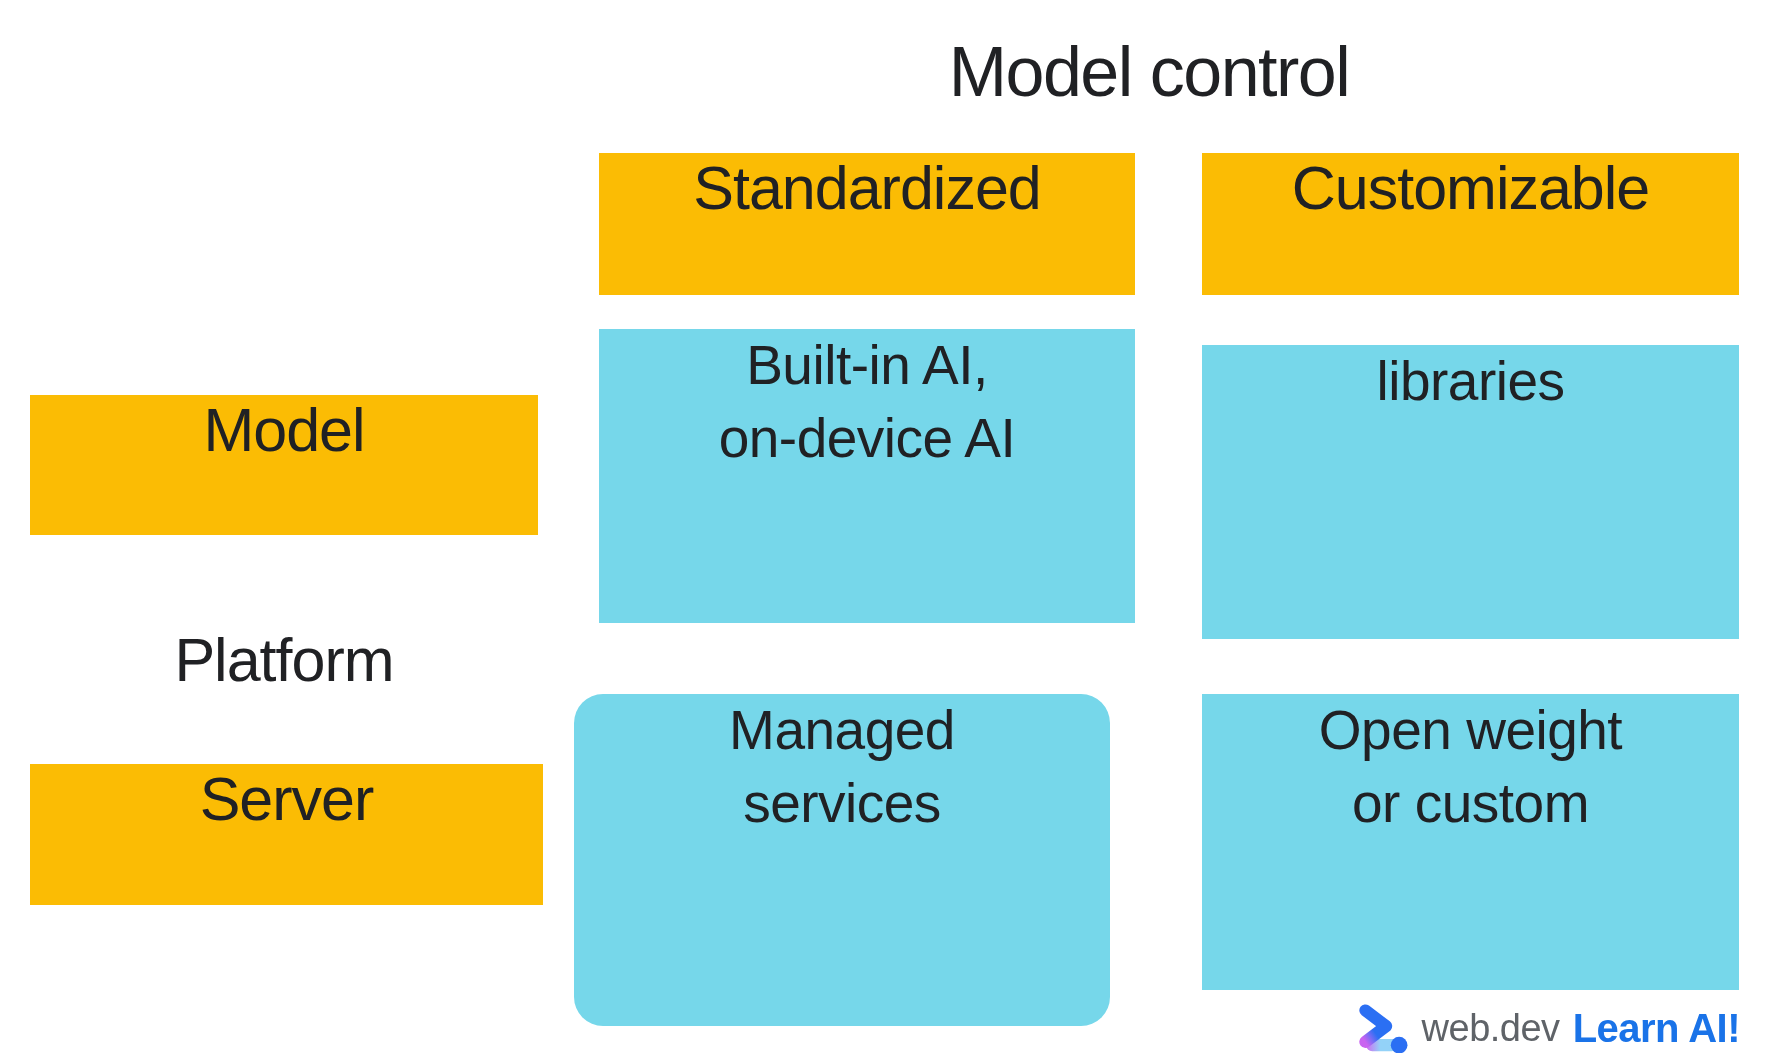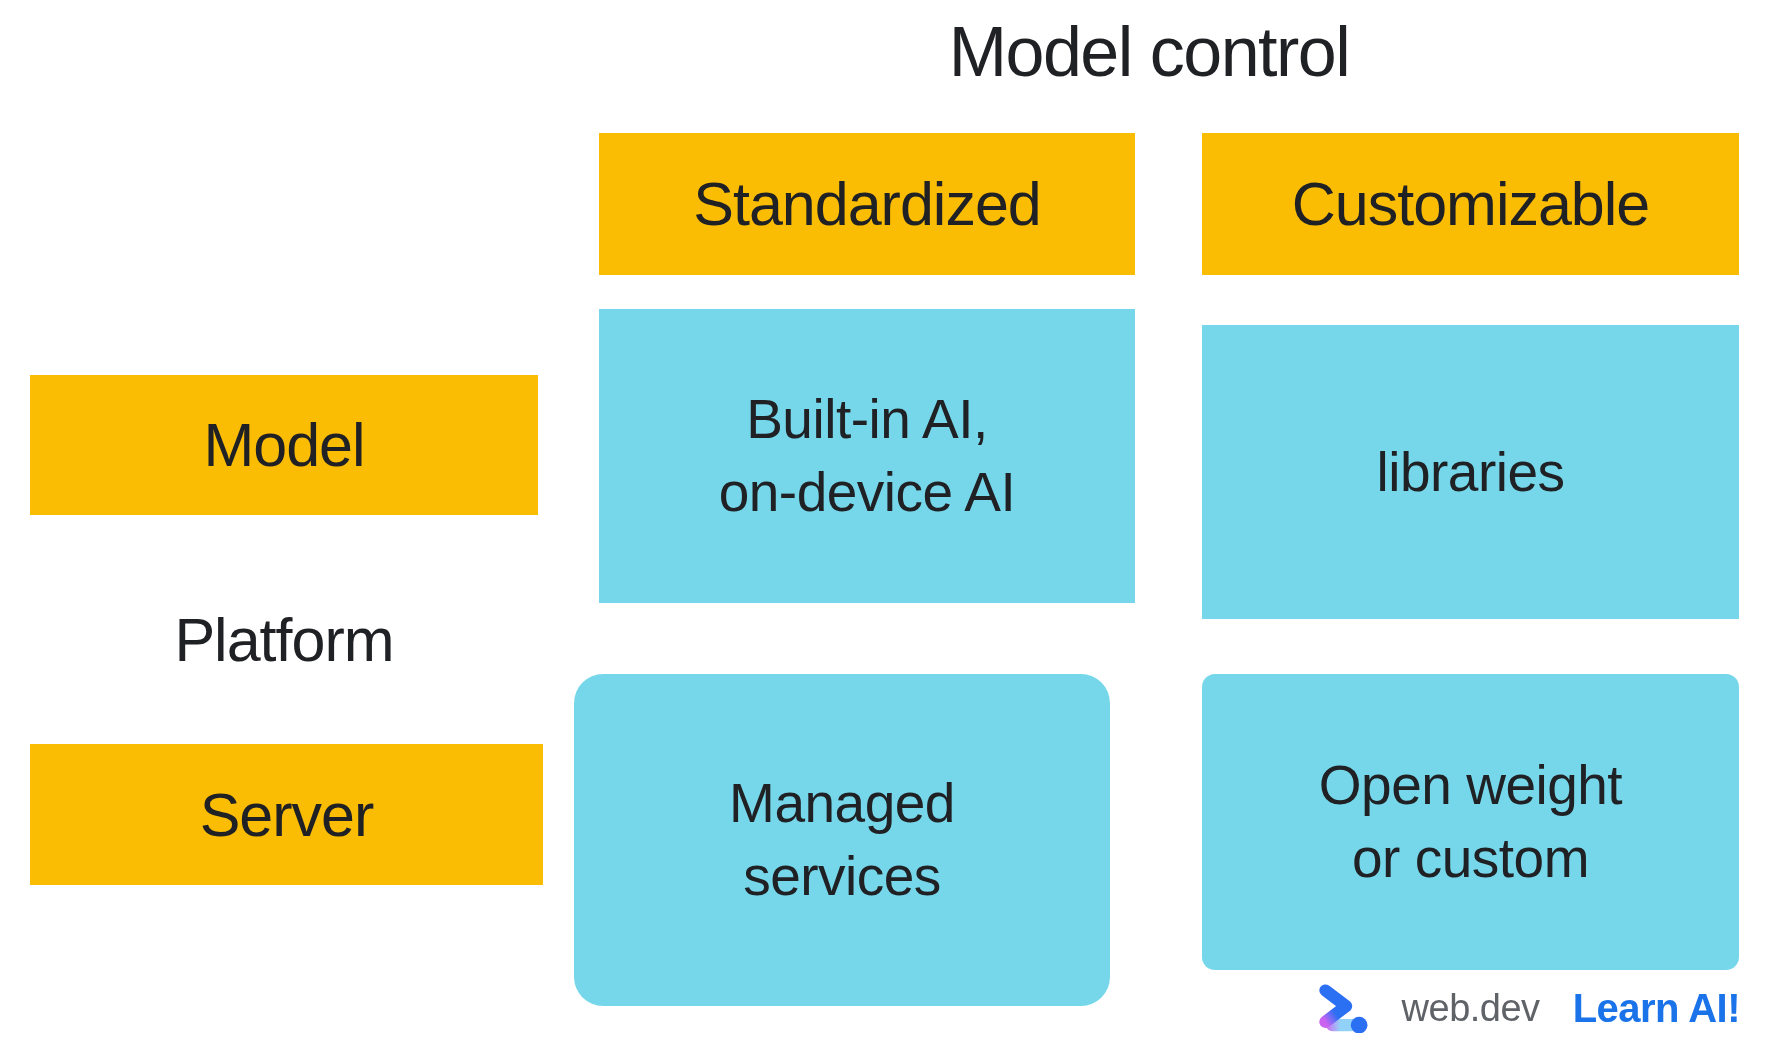--- a/index.html
+++ b/index.html
@@ -9,30 +9,30 @@
   }
   .canvas {
     position: relative;
     width: 1767px;
     height: 1056px;
     background: #ffffff;
     font-family: "Liberation Sans", sans-serif;
     color: var(--c-text, #202124);
     overflow: hidden;
   }
-  .abs { position: absolute; }
+  .abs { position: absolute; margin-top: 20px; }
   .title {
     left: 599px; top: 6px; width: 1100px; height: 92px;
     display: flex; align-items: center; justify-content: center;
     font-size: 70px; font-weight: 500; letter-spacing: -1.5px;
     white-space: nowrap;
   }
   .box {
     display: flex; flex-direction: column;
-    align-items: center; justify-content: center;
+    align-items: center; 
     text-align: center;
   }
   .yellow { background: var(--c-yellow, #FBBC04); }
   .blue   { background: var(--c-cellBlue, #76D7EA); }
   .hdr-label {
     font-size: 61px; font-weight: 500; letter-spacing: -1px;
     white-space: nowrap;
   }
   .cell-line {
     font-size: 55px; font-weight: 500; letter-spacing: -0.5px;
@@ -47,25 +47,25 @@
   
   .platform {
     left: 30px; top: 598px; width: 508px; height: 84px;
     display: flex; align-items: center; justify-content: center;
     font-size: 61px; font-weight: 500; letter-spacing: -1px;
   }
   
   .cell-a1 { left: 599px;  top: 309px; width: 536px; height: 294px; }
   .cell-b1 { left: 1202px; top: 325px; width: 537px; height: 294px; }
   .cell-a2 { left: 574px;  top: 674px; width: 536px; height: 332px; border-radius: 29px; }
-  .cell-b2 { left: 1202px; top: 674px; width: 537px; height: 296px; border-radius: 13px; }
+  .cell-b2 { left: 1202px; top: 674px; width: 537px; height: 296px; }
   
   .footer {
     right: 27px; top: 980px; height: 56px;
-    display: flex; align-items: center; gap: 33px;
+    display: flex; align-items: center; gap: 13px;
   }
   .brand {
     font-size: 38px; font-weight: 400; letter-spacing: -0.5px;
     color: var(--c-brandGray, #5F6368);
     white-space: nowrap;
   }
   .cta {
     font-size: 40px; font-weight: 700; letter-spacing: -0.5px;
     color: var(--c-ctaBlue, #1A73E8);
     white-space: nowrap;

